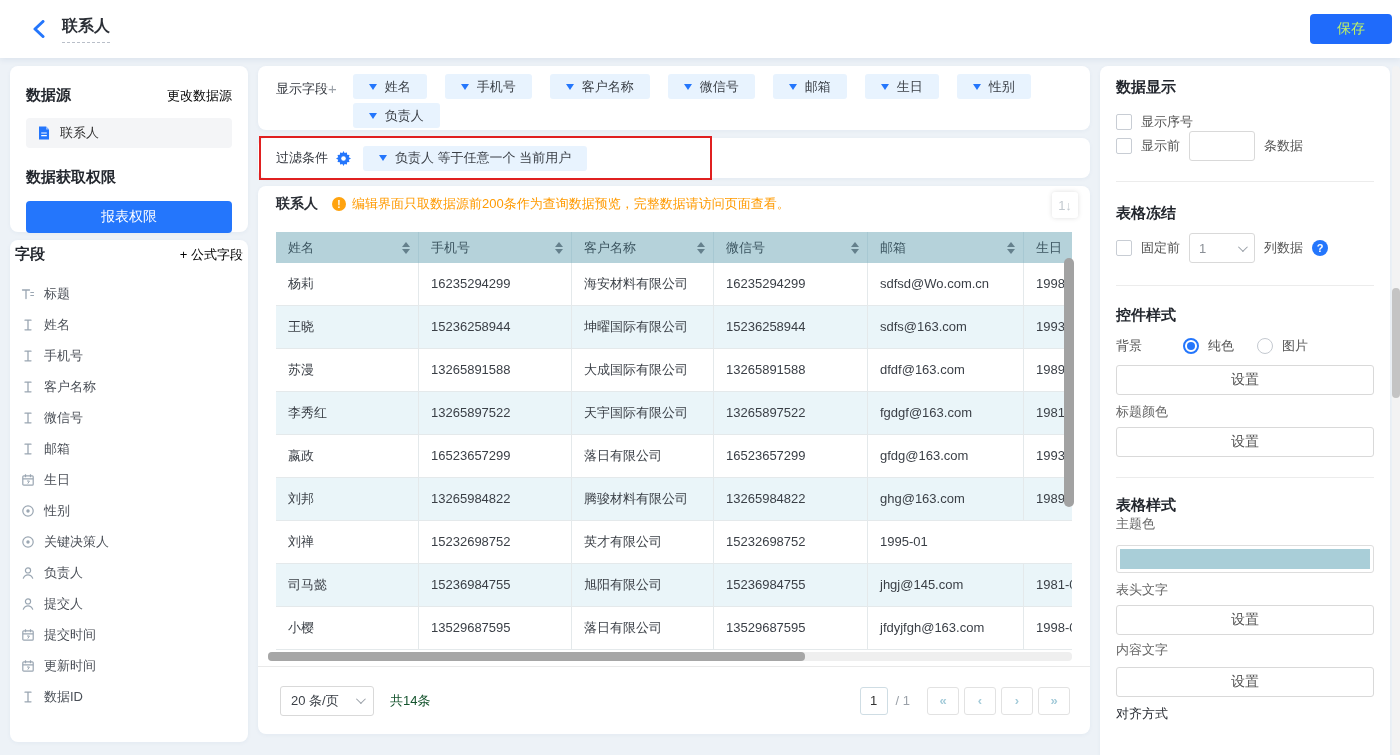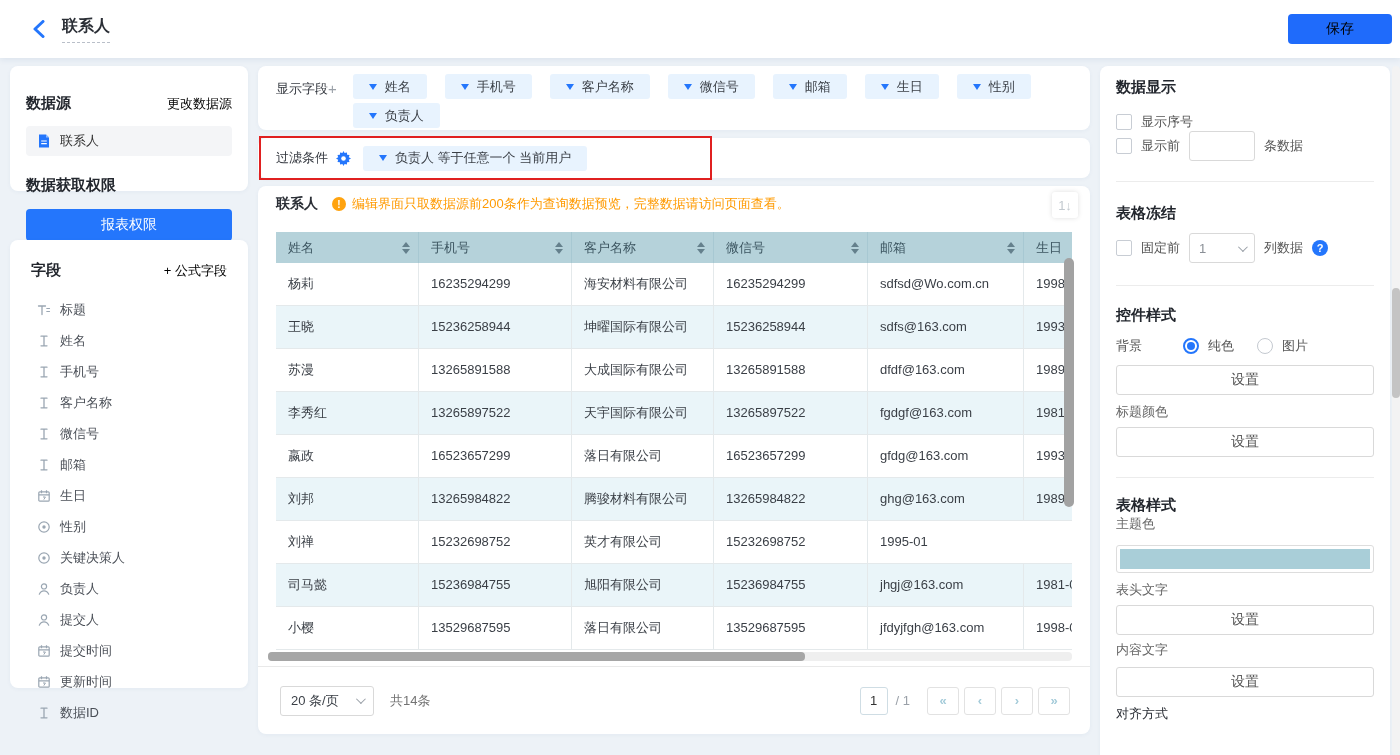--- a/index.html
+++ b/index.html
@@ -15,28 +15,28 @@
     position: absolute; top: 0; left: 0; width: 1400px; height: 58px;
     background: #fff; box-shadow: 0 2px 6px rgba(30,70,130,.08);
     display: flex; align-items: center; padding: 0 8px 0 26px; z-index: 6;
   }
   .back { width: 24px; height: 24px; display: flex; align-items: center; justify-content: center; cursor: pointer; }
   .page-title {
     margin-left: 12px; font-size: 16px; font-weight: bold; color: #2b2f36;
     padding-bottom: 5px; border-bottom: 1px dashed #b9bfc9;
   }
   .save-btn {
-    margin-left: auto; width: 104px; height: 30px; border: none; border-radius: 4px;
-    background: #1f6bfb; color: #000000; font-size: 14px; cursor: pointer;
+    margin-left: auto; width: 82px; height: 30px; border: none; border-radius: 4px;
+    background: #1f6bfb; color: #bef264; font-size: 14px; cursor: pointer;
     font-family: inherit;
   }
   
   .card { position: absolute; background: #fff; border-radius: 8px; box-shadow: 0 1px 4px rgba(40,80,140,.05); }
-  .left-card-1 { left: 10px; top: 66px; width: 238px; height: 125px; padding: 28px 16px; }
-  .left-card-2 { left: 10px; top: 240px; width: 238px; height: 448px; padding: 21px; text-align: center; }
+  .left-card-1 { left: 10px; top: 66px; width: 238px; height: 166px; padding: 20px 16px; }
+  .left-card-2 { left: 10px; top: 240px; width: 238px; height: 502px; padding: 5px; text-align: center; }
   .mid-card-a  { left: 258px; top: 66px;  width: 832px; height: 64px; padding: 8px 18px; display: flex; }
   .mid-card-b  { left: 258px; top: 138px; width: 832px; height: 40px; padding: 0 18px; display: flex; align-items: center; }
   .mid-card-c  { left: 258px; top: 186px; width: 832px; height: 548px; }
   .right-card  { left: 1100px; top: 66px; width: 290px; height: 760px; padding: 12px 16px; }
   .h15 { font-size: 15px; font-weight: bold; color: #23272e; }
   .row-between { display: flex; align-items: center; justify-content: space-between; }
   .link { color: #000000; font-size: 13px; text-decoration: none; cursor: pointer; }
   
   .ds-item {
     margin-top: 13px; height: 30px; background: #f4f5f7; border-radius: 4px;
@@ -86,21 +86,21 @@
   .td { padding: 0 8px 0 12px; line-height: 42px; border-right: 1px solid #e4e9eb; overflow: hidden; white-space: nowrap; color: #3a3f46; }
   .td:last-child { border-right: none; }
   .c0 { width: 143px; flex: none; } .c1 { width: 153px; flex: none; } .c2 { width: 142px; flex: none; }
   .c3 { width: 154px; flex: none; } .c4 { width: 156px; flex: none; } .c5 { width: 160px; flex: none; }
   .v-scroll { position: absolute; left: 806px; top: 72px; width: 10px; height: 249px; background: #a2a2a2; border-radius: 5px; }
   .h-track { position: absolute; left: 10px; top: 466px; width: 804px; height: 9px; background: #efefef; border-radius: 4px; }
   .h-thumb { position: absolute; left: 0; top: 0; width: 537px; height: 9px; background: #a6a6a6; border-radius: 4px; }
   .pager { position: absolute; left: 0; right: 0; top: 480px; bottom: 0; border-top: 1px solid #e9e9e9; display: flex; align-items: center; padding: 0 20px 0 22px; }
   .psize { width: 94px; height: 30px; border: 1px solid #d9d9d9; border-radius: 3px; display: flex; align-items: center; justify-content: space-between; padding: 0 10px; color: #3a3f46; cursor: pointer; background: #fff; }
   .chev { width: 7px; height: 7px; border-right: 1.4px solid #9aa0a8; border-bottom: 1.4px solid #9aa0a8; transform: rotate(45deg) translateY(-2px); }
-  .ptotal { margin-left: 16px; color: #737373; }
+  .ptotal { margin-left: 16px; color: #14532d; }
   .pager .spacer { flex: 1; }
   .pinput { width: 28px; height: 28px; border: 1px solid #cfdde4; border-radius: 3px; text-align: center; font-size: 13px; color: #333; font-family: inherit; padding: 0; }
   .pslash { margin: 0 12px 0 8px; color: #9aa0a8; }
   .navbtn { width: 32px; height: 28px; border: 1px solid #e2e2e2; border-radius: 3px; background: #fff; color: #a4cbd9; font-size: 13px; font-weight: bold; margin-left: 5px; cursor: pointer; display: inline-flex; align-items: center; justify-content: center; font-family: inherit; }
   
   .rp-row { display: flex; align-items: center; gap: 9px; color: #555; }
   .cbox { width: 16px; height: 16px; border: 1px solid #c8cdd4; border-radius: 2px; background: #fff; flex: none; cursor: pointer; }
   .sm-input { width: 66px; height: 30px; border: 1px solid #d9d9d9; border-radius: 3px; font-family: inherit; padding: 0 8px; }
   .sm-select { width: 66px; height: 30px; border: 1px solid #d9d9d9; border-radius: 3px; display: flex; align-items: center; justify-content: space-between; padding: 0 9px; color: #8a8f96; cursor: pointer; background: #fff; }
   .qmark { width: 16px; height: 16px; border-radius: 50%; background: #2476fc; color: #fff; font-size: 11px; font-weight: bold; display: inline-flex; align-items: center; justify-content: center; cursor: pointer; }
@@ -448,21 +448,21 @@
             <div class="td c1">15232698752</div>
             <div class="td c2">英才有限公司</div>
             <div class="td c3">15232698752</div>
             <div class="td c5">1995-01</div>
           </div>
           <div class="tr alt">
             <div class="td c0">司马懿</div>
             <div class="td c1">15236984755</div>
             <div class="td c2">旭阳有限公司</div>
             <div class="td c3">15236984755</div>
-            <div class="td c4">jhgj@163.com</div>
+            <div class="td c4">jhgj@145.com</div>
             <div class="td c5">1981-06</div>
           </div>
           <div class="tr">
             <div class="td c0">小樱</div>
             <div class="td c1">13529687595</div>
             <div class="td c2">落日有限公司</div>
             <div class="td c3">13529687595</div>
             <div class="td c4">jfdyjfgh@163.com</div>
             <div class="td c5">1998-05</div>
           </div>

